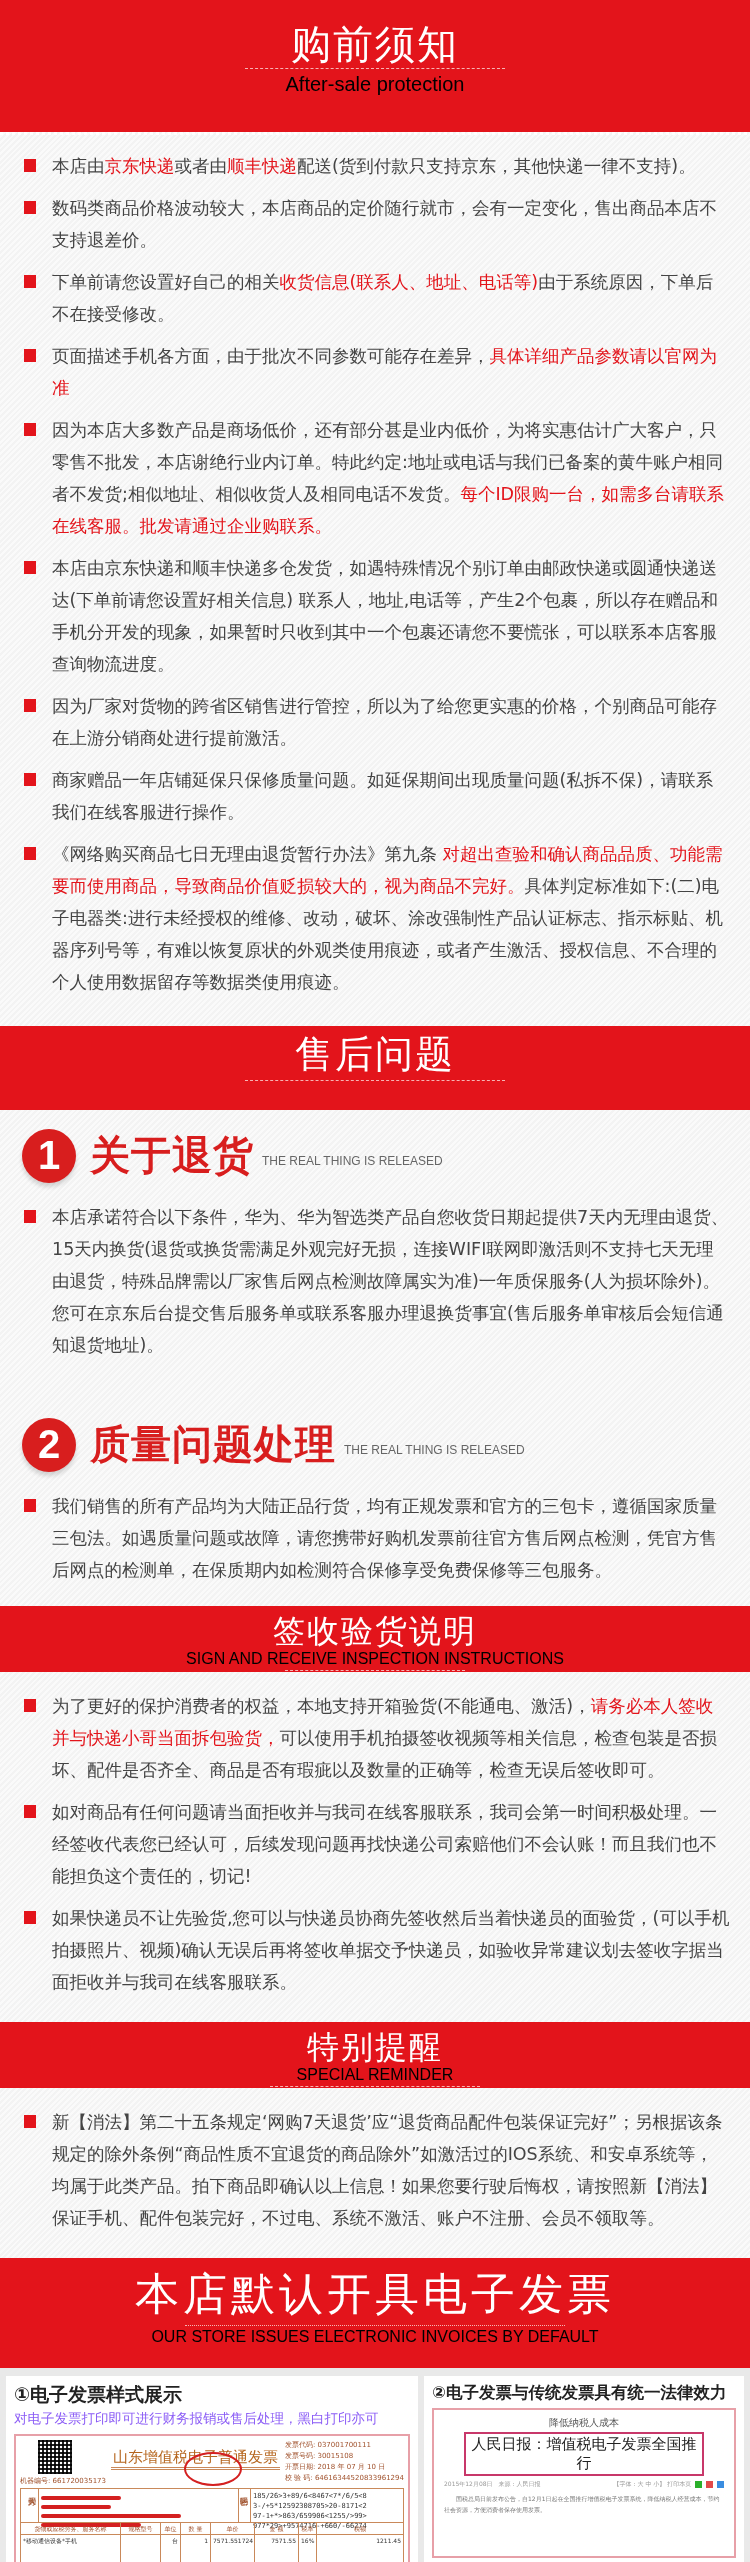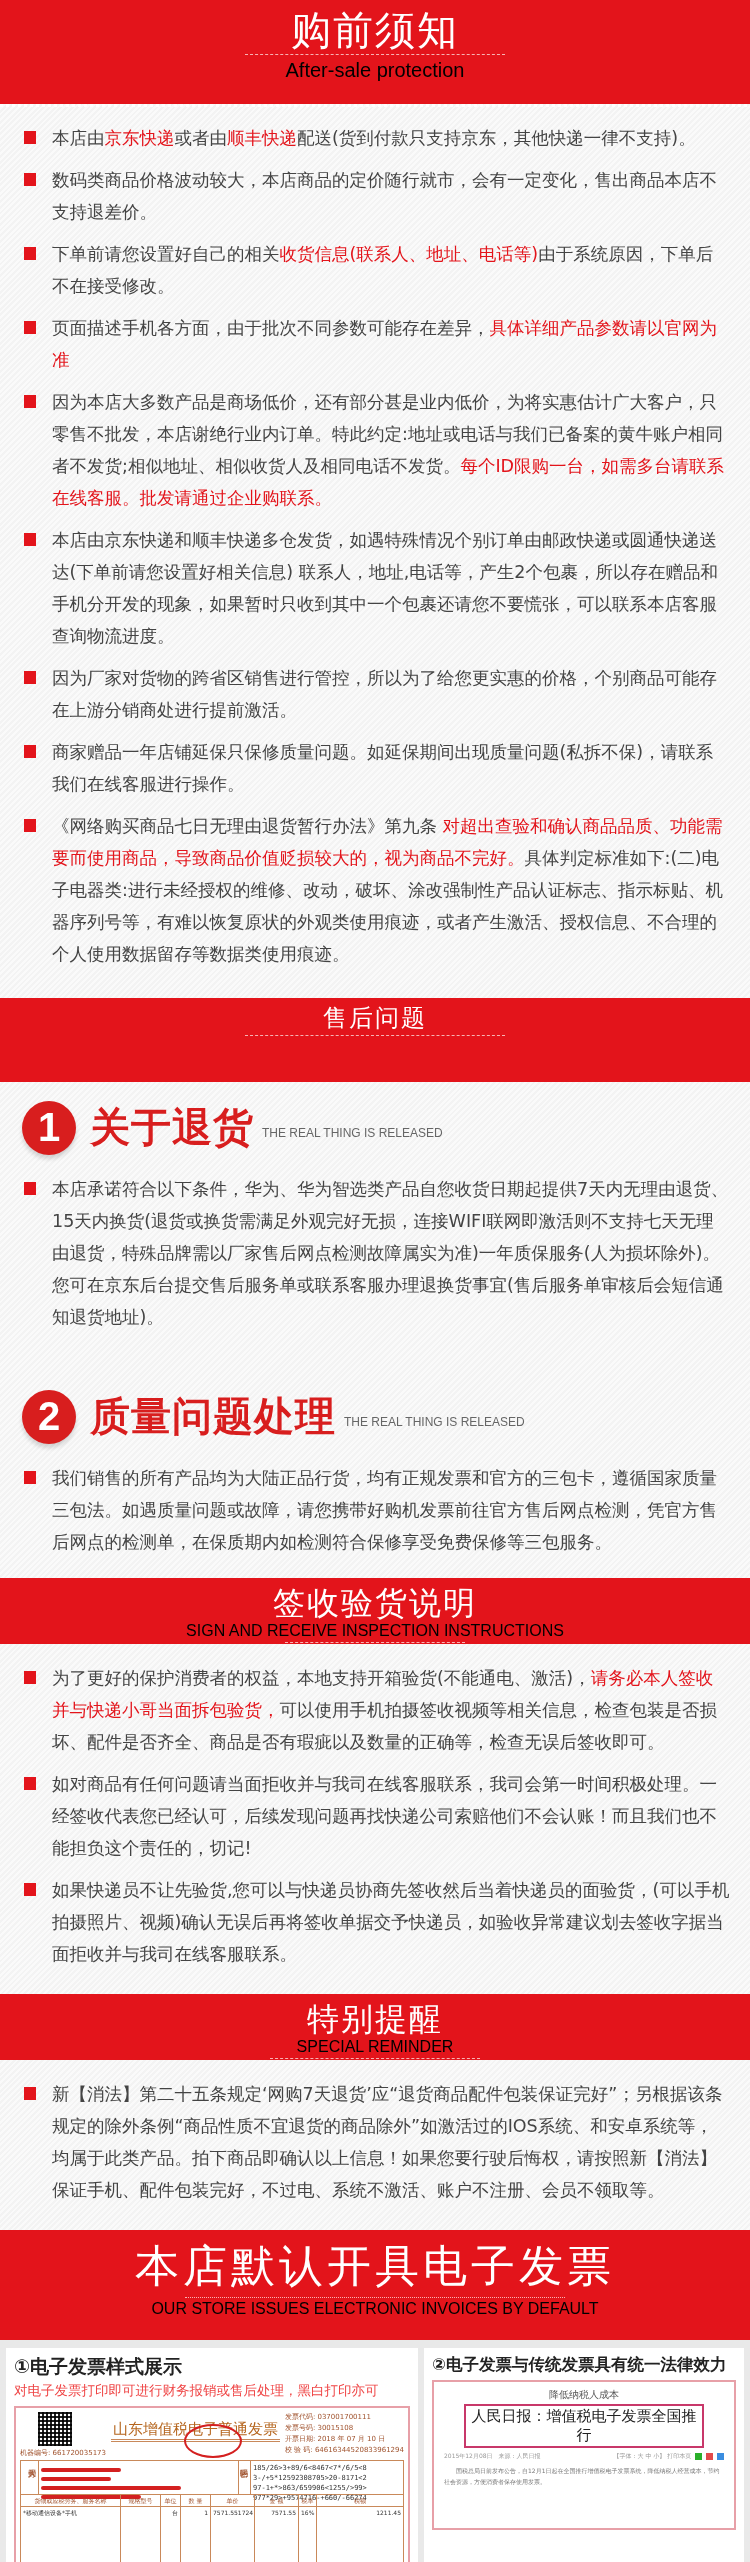--- a/index.html
+++ b/index.html
@@ -2,26 +2,26 @@
 <html><head>
 <meta charset="utf-8">
 <style>
   * { box-sizing: border-box; margin: 0; padding: 0; }
   body { width: 750px; background: #fff; font-family: "DejaVu Sans", "Liberation Sans", sans-serif; color: #333; }
   .page { width: 750px; background: repeating-linear-gradient(135deg, #fafafa 0, #fafafa 2px, #f3f3f3 2px, #f3f3f3 4px); }
   .banner { background: #e3141b; color: #fff; text-align: center; position: relative; }
   .banner .cn { font-size: 40px; letter-spacing: 2px; line-height: 1.2; }
   .banner .en { font-family: "Liberation Sans", sans-serif; font-size: 20px; color: #000000; }
   .banner .dash { width: 260px; margin: 4px auto; border-top: 1px dashed #f7b3b3; }
-  .banner.b1 { height: 104px; padding-top: 6px; }
+  .banner.b1 { height: 132px; padding-top: 20px; }
   .banner.b1 .dash { margin-top: 0; }
   .banner.b1:after { content:""; position:absolute; left:0; right:0; bottom:-3px; height:3px;
      background: repeating-linear-gradient(90deg, #fff 0 3px, transparent 3px 6px); }
   .banner.b2 { height: 84px; padding-top: 6px; margin-top: 8px; }
-  .banner.b2 .cn { font-size: 24px; }
+  .banner.b2 .cn { font-size: 38px; }
   .banner.b2 .en { font-size: 18px; }
   .banner.b2 .dash { width: 260px; margin-top: 2px; }
   .banner.b3 { height: 66px; padding-top: 6px; }
   .banner.b3 .cn { font-size: 32px; }
   .banner.b3 .en { font-size: 16px; }
   .banner.b3 .dash { width: 180px; margin-top: 2px; }
   .banner.b5 { height: 110px; padding-top: 10px; }
   .banner.b5 .cn { font-size: 44px; letter-spacing: 4px; }
   .banner.b5 .en { font-size: 16px; }
   .banner.b5 .dash { width: 380px; margin: 4px auto 2px; border-top: 1px dotted #f7b3b3; }
@@ -36,21 +36,21 @@
          font-weight: bold; font-size: 40px; display: flex; align-items: center; justify-content: center; box-shadow: 0 4px 4px rgba(0,0,0,0.15); }
   .subhead .title { color: #d81e1e; font-size: 40px; font-weight: bold; margin-left: 14px; letter-spacing: 1px; }
   .subhead .tag { font-family: "Liberation Sans", sans-serif; font-size: 12px; color: #666; margin-left: 8px; margin-top: 10px; }
 
   .inv-grid { background: #e9e9e9; padding: 8px 6px 6px 6px; }
   .row { display: flex; gap: 6px; }
   .card { background: #fff; }
   .card.c1 { width: 412px; height: 256px; padding: 6px 8px; }
   .card.c2 { width: 320px; height: 256px; padding: 6px 8px; }
   .card h3 { font-size: 19px; font-weight: bold; color: #222; }
-  .card .sub { font-size: 13.5px; color: #ef4444; line-height: 20px; }
+  .card .sub { font-size: 13.5px; color: #8b5cf6; line-height: 20px; }
 
   .invoice { margin-top: 6px; border: 2px solid #e7a0a8; height: 178px; padding: 4px; position: relative; font-size: 8px; color: #a0522d; }
   .inv-head { display: flex; justify-content: space-between; align-items: flex-start; height: 48px; }
   .qr { width: 34px; height: 34px; margin-left: 18px; background:
         repeating-linear-gradient(0deg, #222 0 2px, #fff 2px 4px),
         repeating-linear-gradient(90deg, #222 0 2px, #fff 2px 4px); background-blend-mode: multiply; }
   .inv-title { font-size: 15px; color: #b5651d; border-bottom: 3px double #c9895a; padding: 0 2px; margin-top: 8px; }
   .stamp { position: absolute; border: 2px solid #d42020; border-radius: 50%; }
   .inv-meta { font-size: 7px; line-height: 11px; text-align: left; }
   .inv-table { border: 1px solid #c9895a; height: 110px; display: flex; flex-direction: column; }

